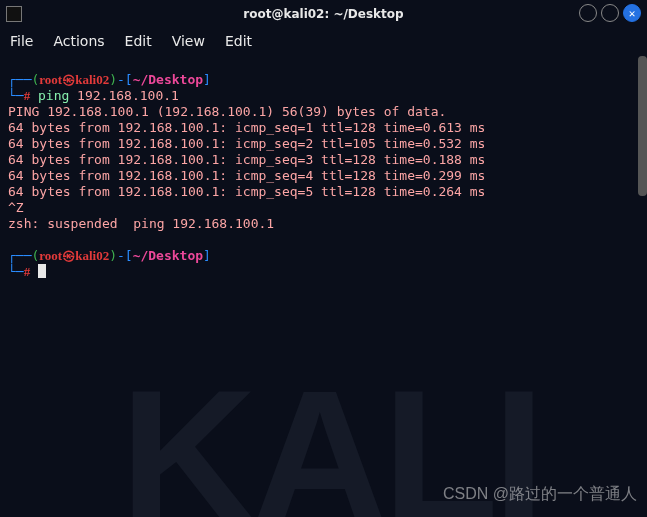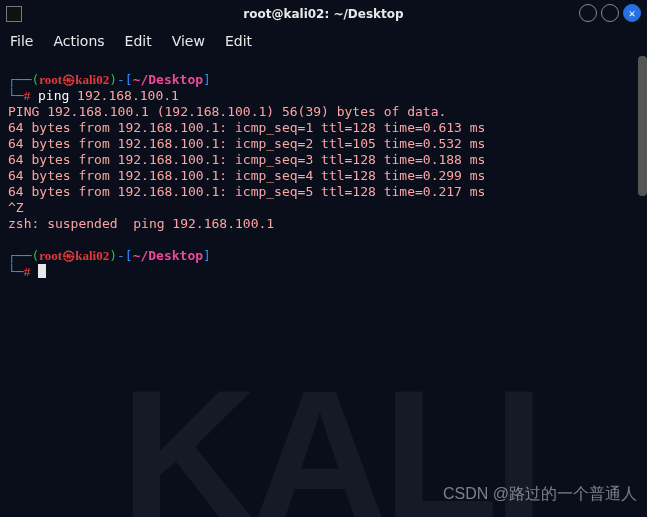--- a/index.html
+++ b/index.html
@@ -53,21 +53,21 @@
     overflow: hidden;
     line-height: 16px;
     white-space: pre;
   }
   .scrollbar {
     position: absolute; right: 0; top: 56px; width: 9px; height: 140px;
     background: #555; border-radius: 4px;
   }
   .blue   { color: #2a8cff; }
   .red    { color: #e23a3a; font-weight: bold; font-family: Liberation Serif, serif;}
-  .cyan   { color: #ffffff; }
+  .cyan   { color: #86efac; }
   .green  { color: #3fb24f; }
   .white  { color: #ec4899; font-weight: bold;}
   .grey   { color: #fca5a5; }
   .cursor {
     display: inline-block; width: 8px; height: 14px;
     background: #e8e8e8; vertical-align: -2px;
   }
   .kali-bg {
     position: absolute; left: 0; right: 0; bottom: -10px; height: 180px;
     color: #151a27;
@@ -107,21 +107,21 @@
 <div class="kali-bg">KALI</div>
 
 <div class="terminal">
 <span class="blue">┌──</span><span class="green">(</span><span class="red">root</span><span class="red">㉿</span><span class="red">kali02</span><span class="green">)</span><span class="blue">-[</span><span class="white">~/Desktop</span><span class="blue">]</span>
 <span class="blue">└─</span><span class="red">#</span> <span class="cyan">ping</span><span class="grey"> 192.168.100.1</span>
 <span class="grey">PING 192.168.100.1 (192.168.100.1) 56(39) bytes of data.</span>
 <span class="grey">64 bytes from 192.168.100.1: icmp_seq=1 ttl=128 time=0.613 ms</span>
 <span class="grey">64 bytes from 192.168.100.1: icmp_seq=2 ttl=105 time=0.532 ms</span>
 <span class="grey">64 bytes from 192.168.100.1: icmp_seq=3 ttl=128 time=0.188 ms</span>
 <span class="grey">64 bytes from 192.168.100.1: icmp_seq=4 ttl=128 time=0.299 ms</span>
-<span class="grey">64 bytes from 192.168.100.1: icmp_seq=5 ttl=128 time=0.217 ms</span>
+<span class="grey">64 bytes from 192.168.100.1: icmp_seq=5 ttl=128 time=0.264 ms</span>
 <span class="grey">^Z</span>
 <span class="grey">zsh: suspended  ping 192.168.100.1</span>
 
 <span class="blue">┌──</span><span class="green">(</span><span class="red">root</span><span class="red">㉿</span><span class="red">kali02</span><span class="green">)</span><span class="blue">-[</span><span class="white">~/Desktop</span><span class="blue">]</span>
 <span class="blue">└─</span><span class="red">#</span> <span class="cursor"></span>
 </div>
 
 <div class="scrollbar"></div>
 
 <div class="watermark">CSDN @路过的一个普通人</div>

